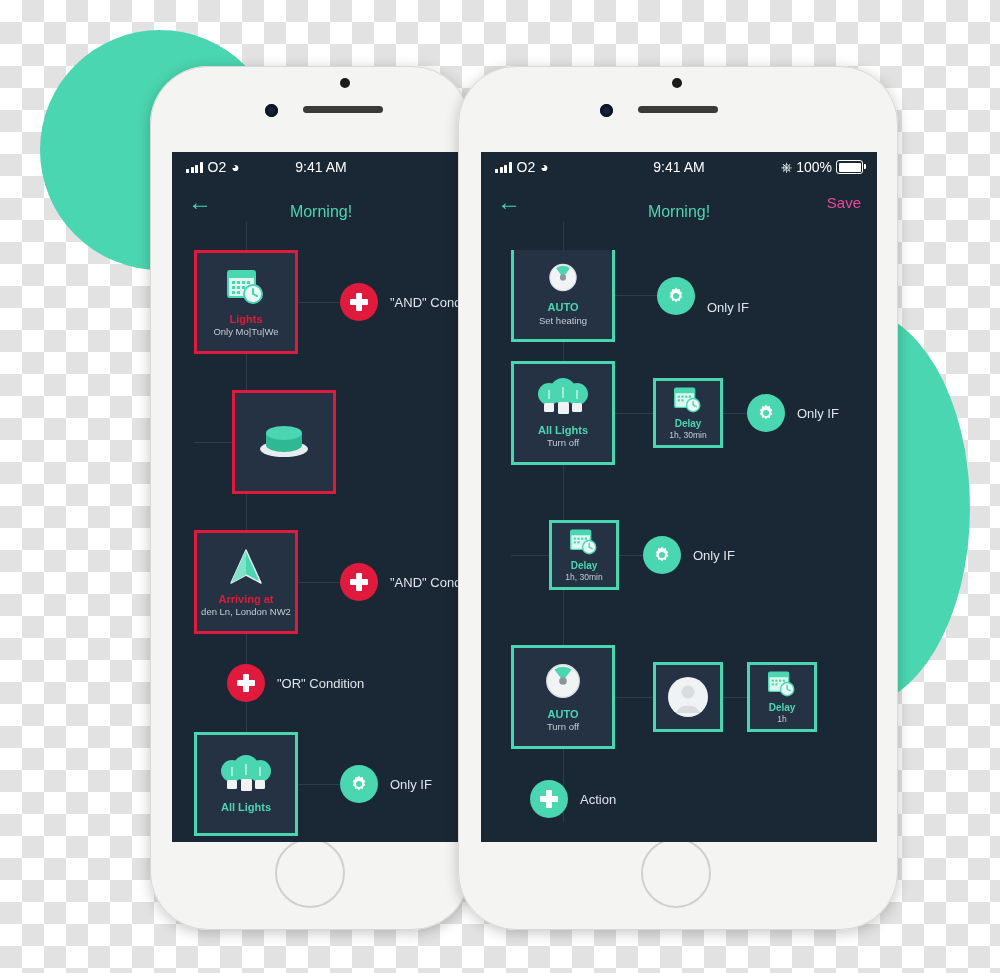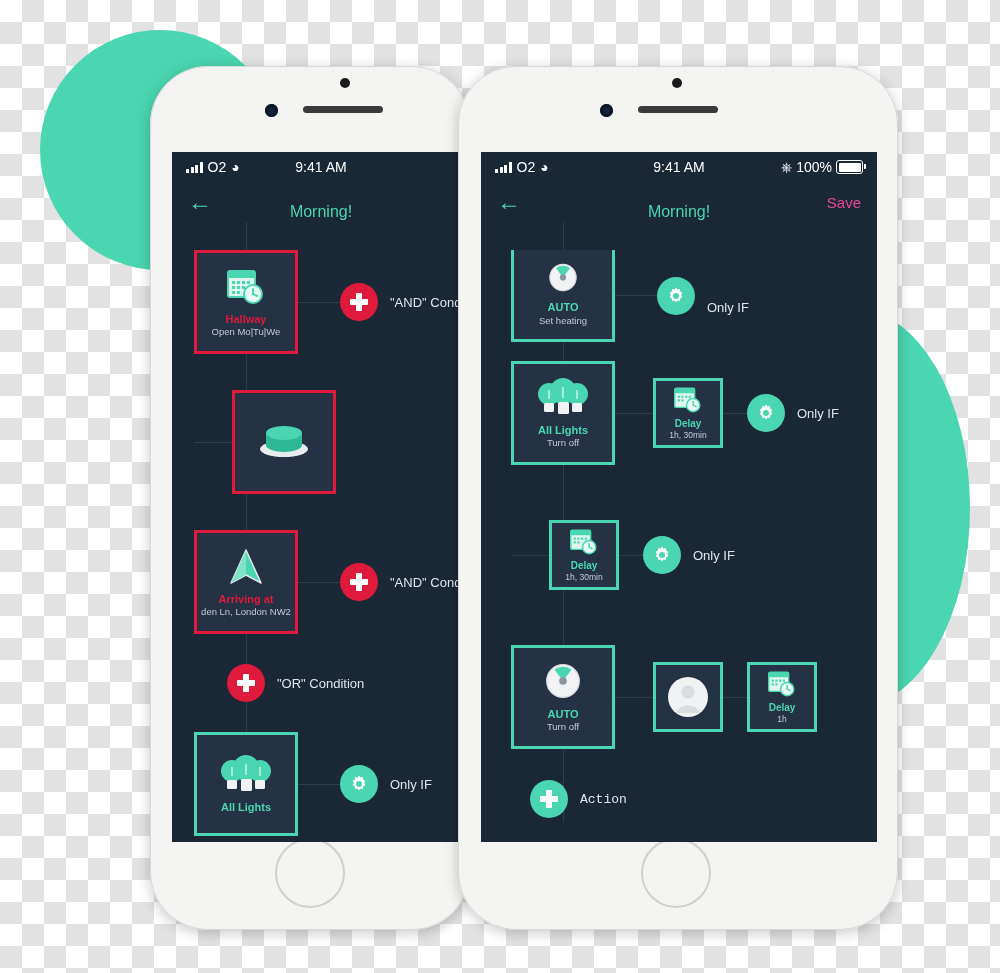--- a/index.html
+++ b/index.html
@@ -149,22 +149,22 @@
                 <rect x="11" y="18" width="3" height="3"></rect>
               <rect x="16" y="18" width="3" height="3"></rect>
                 <rect x="21" y="18" width="3" height="3"></rect>
               <rect x="6" y="23" width="3" height="3"></rect>
                 <rect x="11" y="23" width="3" height="3"></rect>
             </g>
             <circle cx="27" cy="26" r="9" fill="#eafaf5" stroke="#4ad6b0" stroke-width="2"></circle>
             <path d="M27 21 L27 26 L31 28" stroke="#4ad6b0" stroke-width="2" fill="none" stroke-linecap="round"></path>
           </svg>
         </span>
-        <span class="card-title">Hallway</span>
-        <span class="card-sub">Open Mo|Tu|We</span>
+        <span class="card-title">Lights</span>
+        <span class="card-sub">Only Mo|Tu|We</span>
       </div>
       <div class="hline" style="width:42px;"></div>
       <div class="node red">
         <span class="plus"></span>
       </div>
       <span class="node-label">"AND" Condit</span>
     </div>
 
     <div class="row">
       <div class="hline" style="width:38px;"></div>
@@ -435,20 +435,20 @@
             </g>
             <circle cx="27" cy="26" r="9" fill="#eafaf5" stroke="#4ad6b0" stroke-width="2"></circle>
             <path d="M27 21 L27 26 L31 28" stroke="#4ad6b0" stroke-width="2" fill="none" stroke-linecap="round"></path>
           </svg>
         </span>
         <span class="card-title">Delay</span>
         <span class="card-sub">1h</span>
       </div>
     </div>
 
-    <div class="row short" style="padding-left:41px;font-family:Liberation Mono, monospace;">
+    <div class="row short" style="padding-left:41px;">
       <div class="node green">
         <span class="plus"></span>
       </div>
       <span class="node-label">Action</span>
     </div>
   </div>
 </div>
 
 </body></html>

